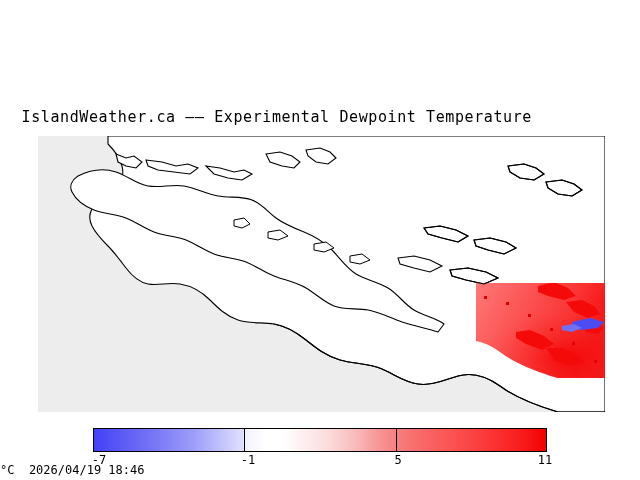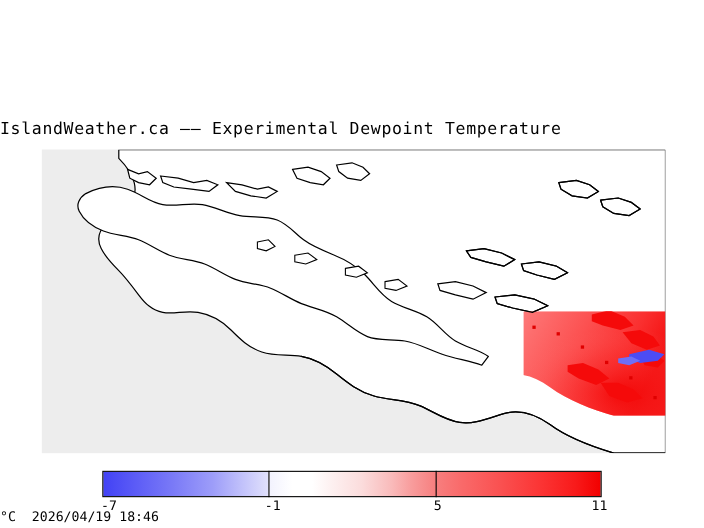--- a/index.html
+++ b/index.html
@@ -22,21 +22,21 @@
     height: 480px;
     background: #ffffff;
   }
 
   
   #map-title {
     position: absolute;
     left: 0;
     top: 108px;
     width: 532px;
-    text-align: left;
+    text-align: right;
     font-family: "DejaVu Sans Mono", monospace;
     font-size: 15px;
     letter-spacing: 0.6px;
     color: #000000;
     white-space: pre;
     line-height: 18px;
   }
 
   
   #map-area {

